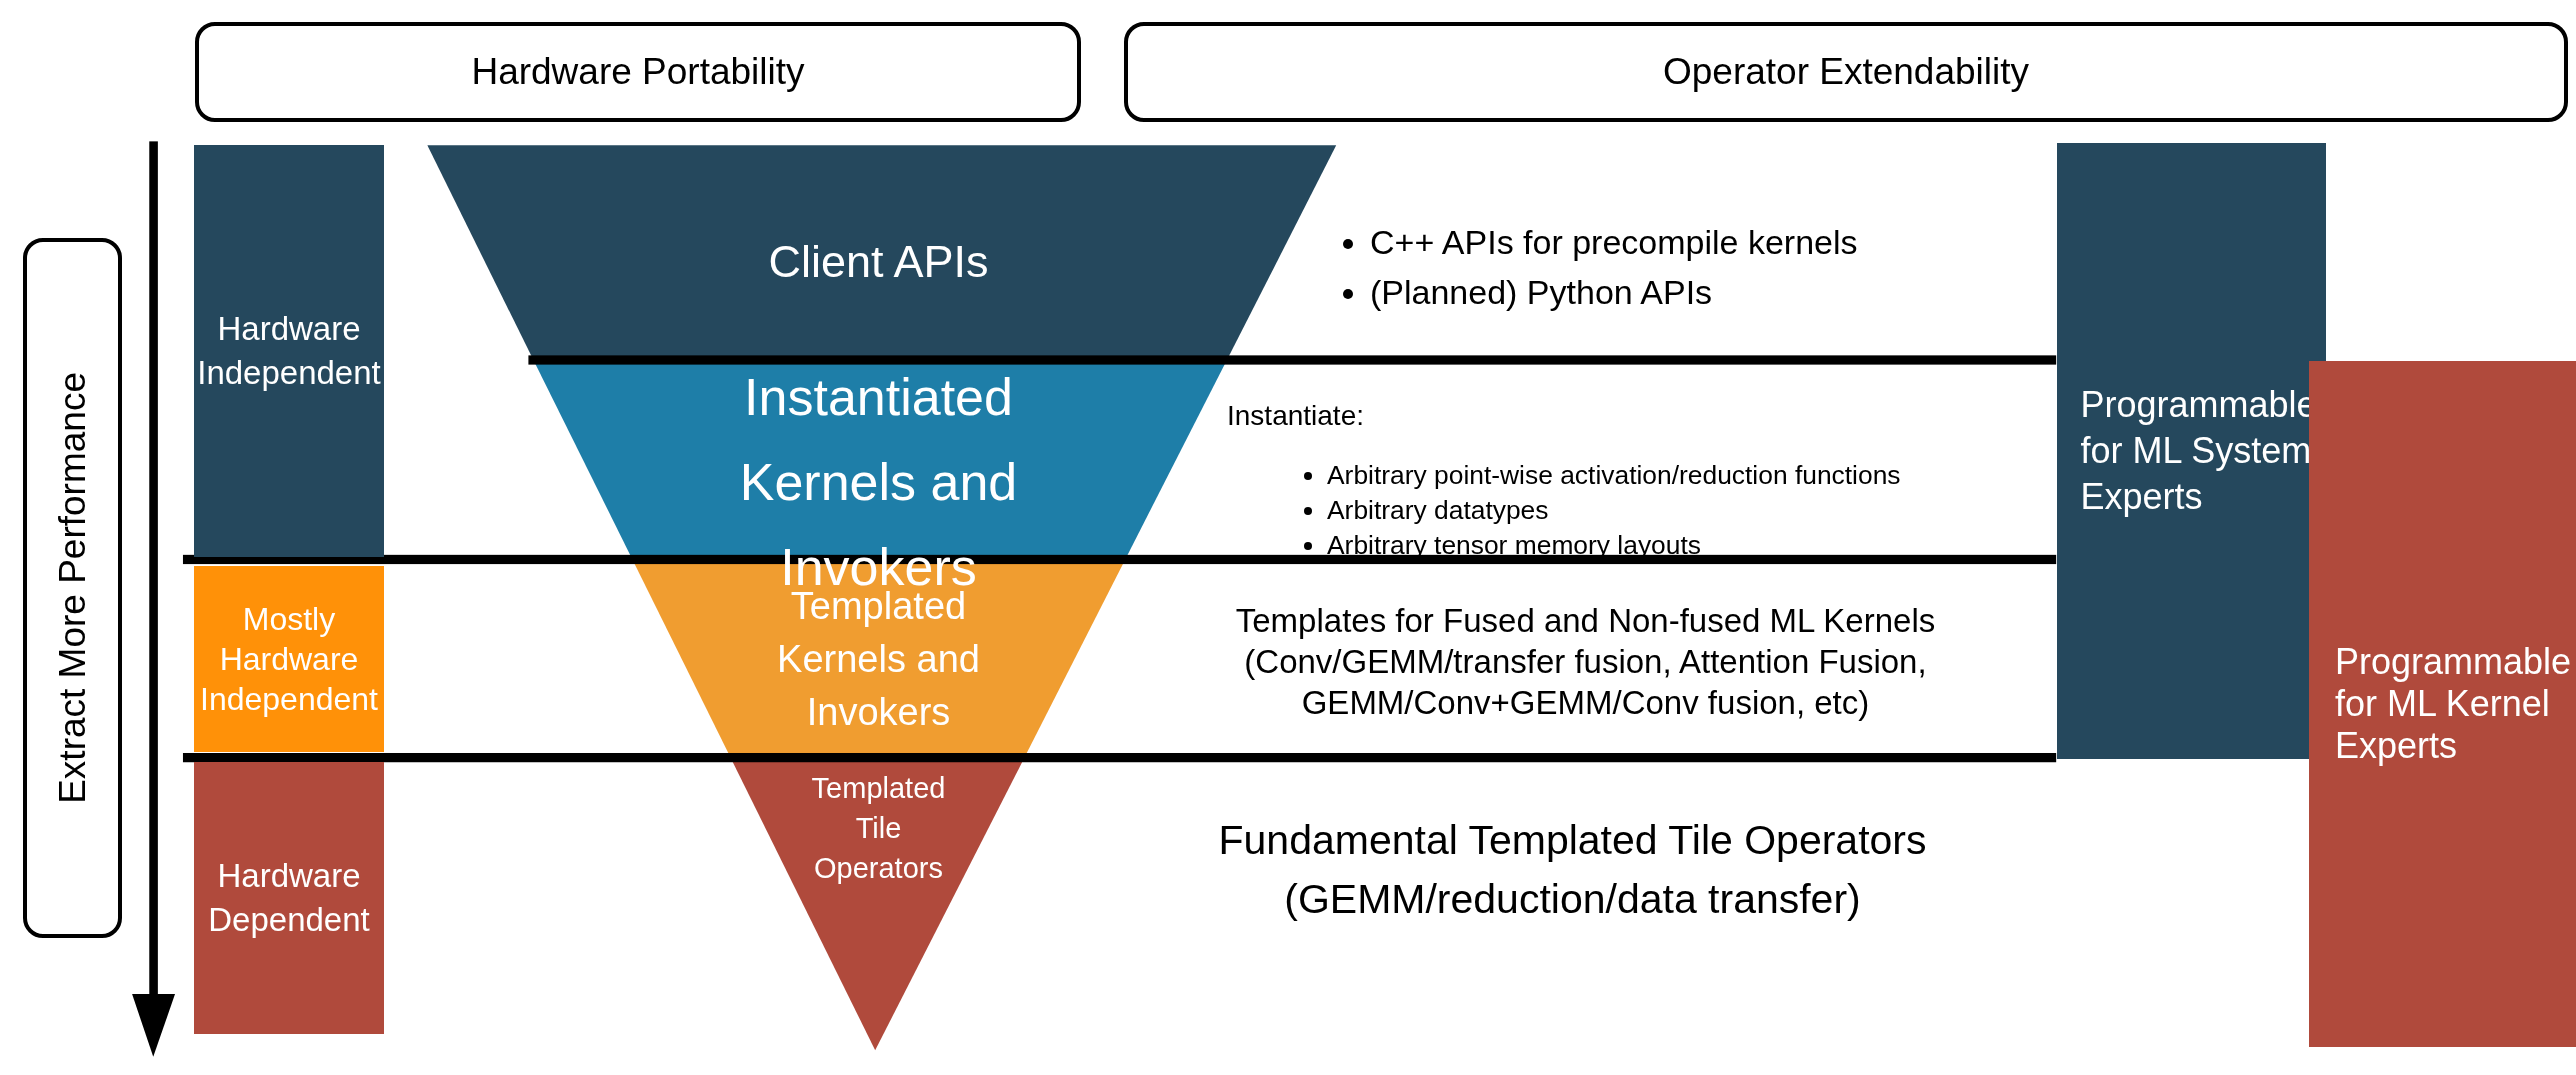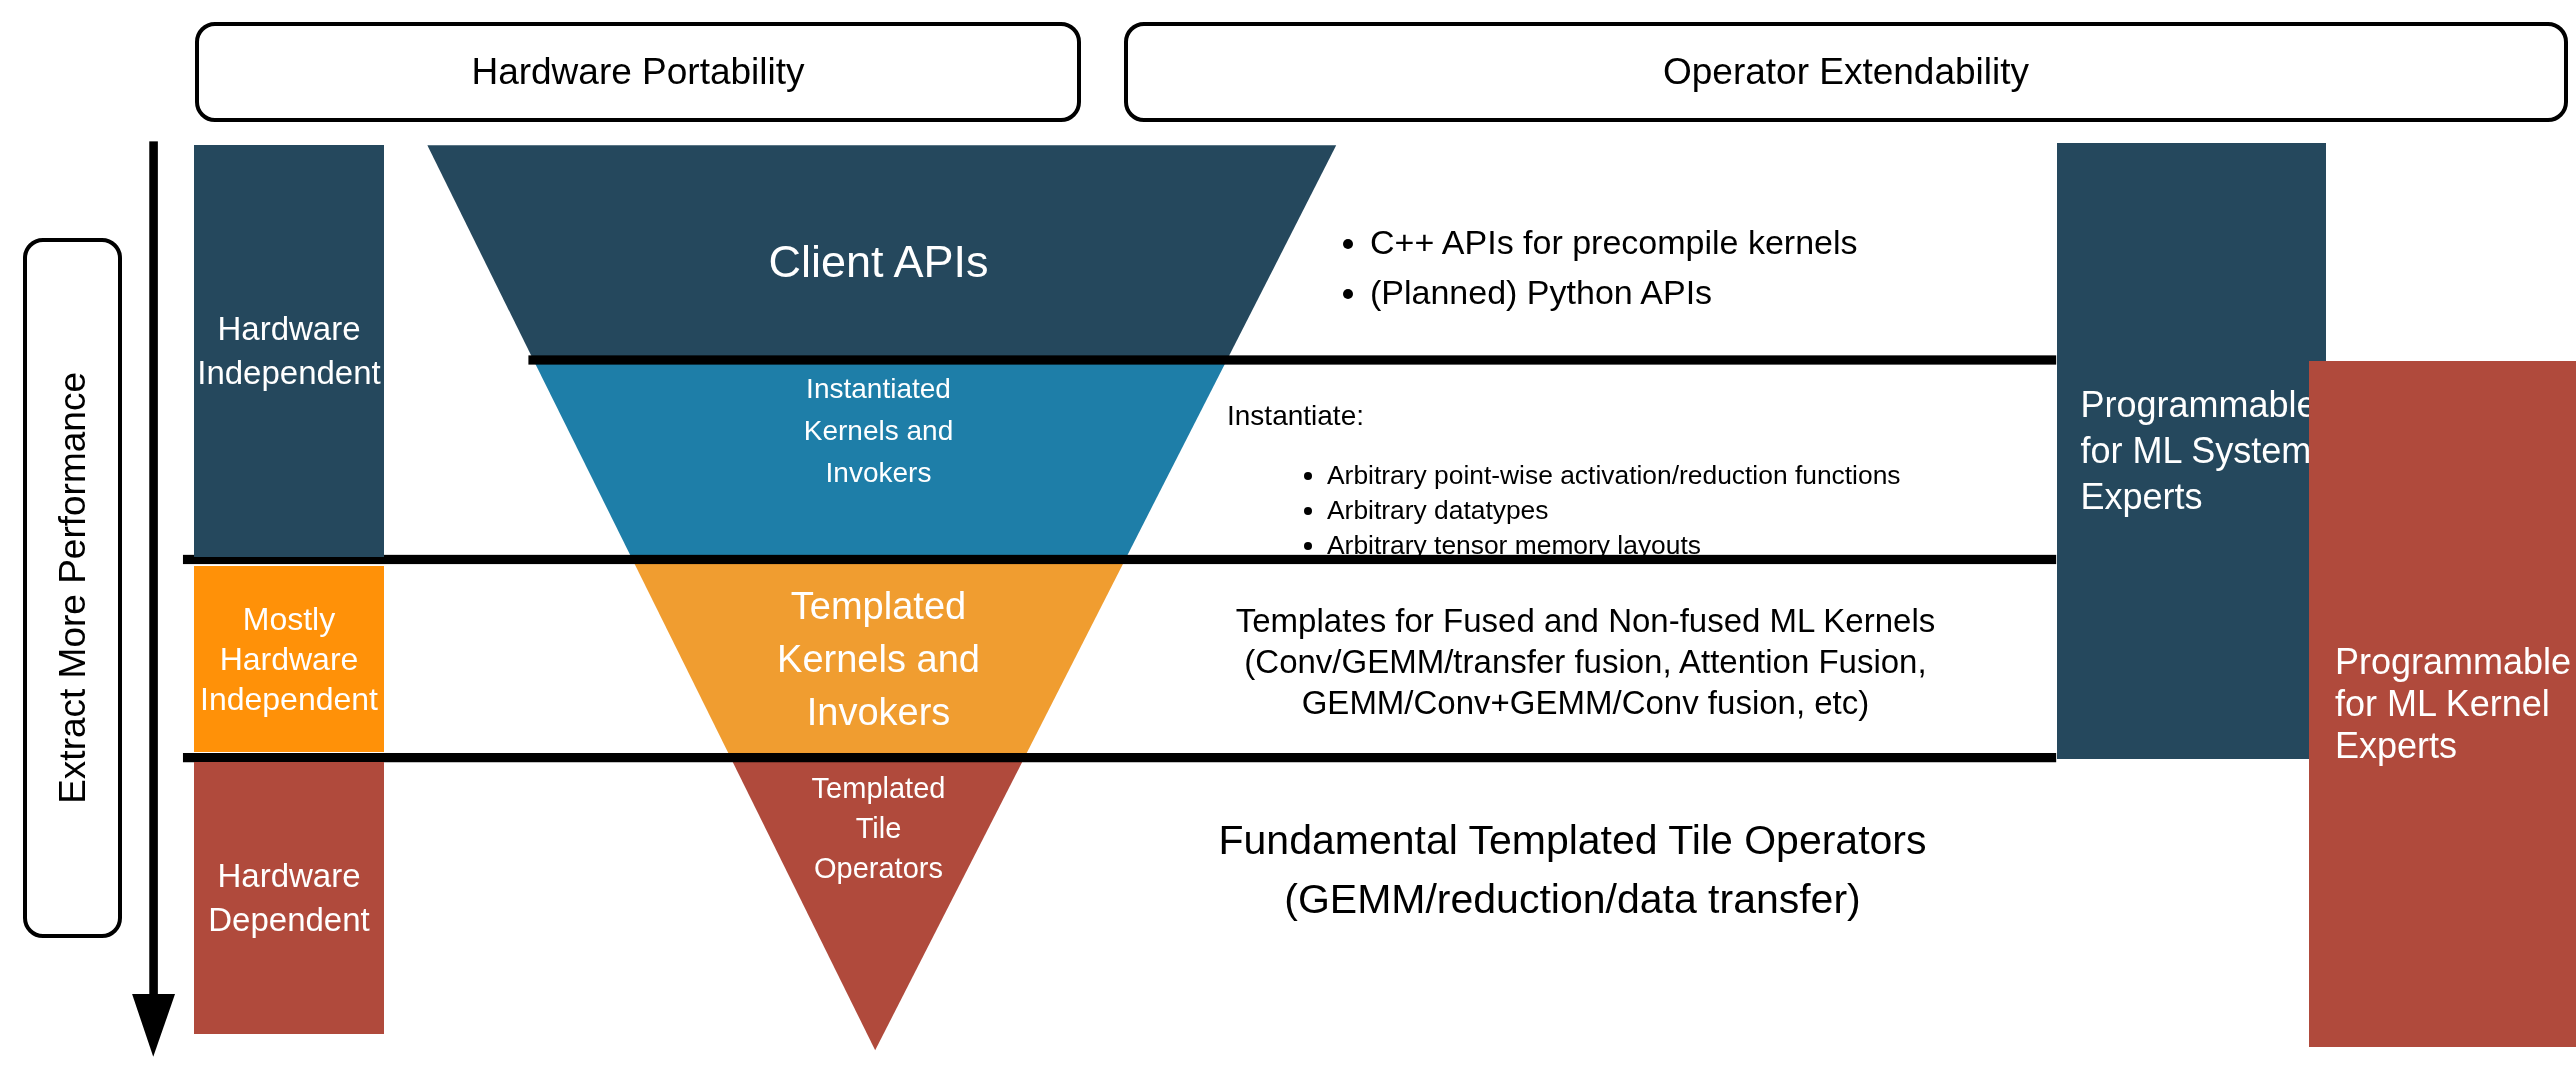--- a/index.html
+++ b/index.html
@@ -51,21 +51,21 @@
   #col-independent{top:145px;height:412px;font-size:33px;line-height:44px;}
   #col-mostly{top:566px;height:186px;font-size:32px;line-height:40px;}
   #col-dependent{top:762px;height:272px;font-size:33px;line-height:44px;}
 
   
   .funnel-label{
     left:548px;width:661px;
     text-align:center;color:#fff;
   }
   #lbl-client{top:236px;font-size:45px;}
-  #lbl-instantiated{top:368px;font-size:28px;line-height:42px;}
+  #lbl-instantiated{top:355px;font-size:52px;line-height:85px;}
   #lbl-templated{top:580px;font-size:38px;line-height:53px;}
   #lbl-tile{top:768px;font-size:29px;line-height:40px;}
 
   
   ul.bullets{margin:11px;padding:0 0 0 41px;list-style:disc outside;color:#000;}
   #client-bullets{left:1318px;top:206px;font-size:34px;}
   #client-bullets li{line-height:50px;}
   #instantiate-heading{left:1227px;top:375px;font-size:28px;color:#000;margin-top:25px;}
   #instantiate-bullets{left:1275px;top:447px;font-size:26.4px;}
   #instantiate-bullets li{line-height:35px;}

